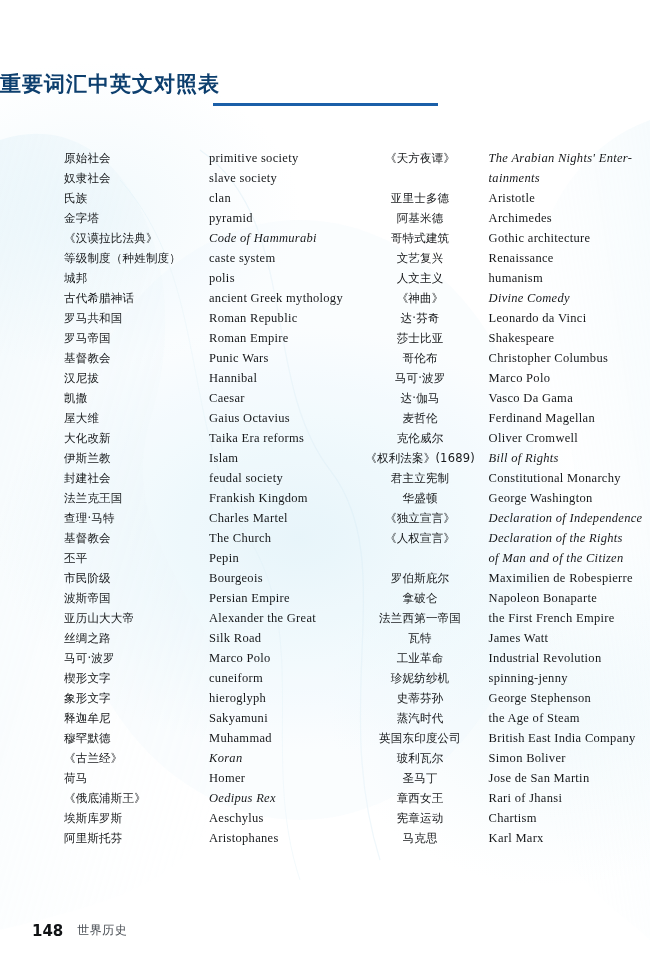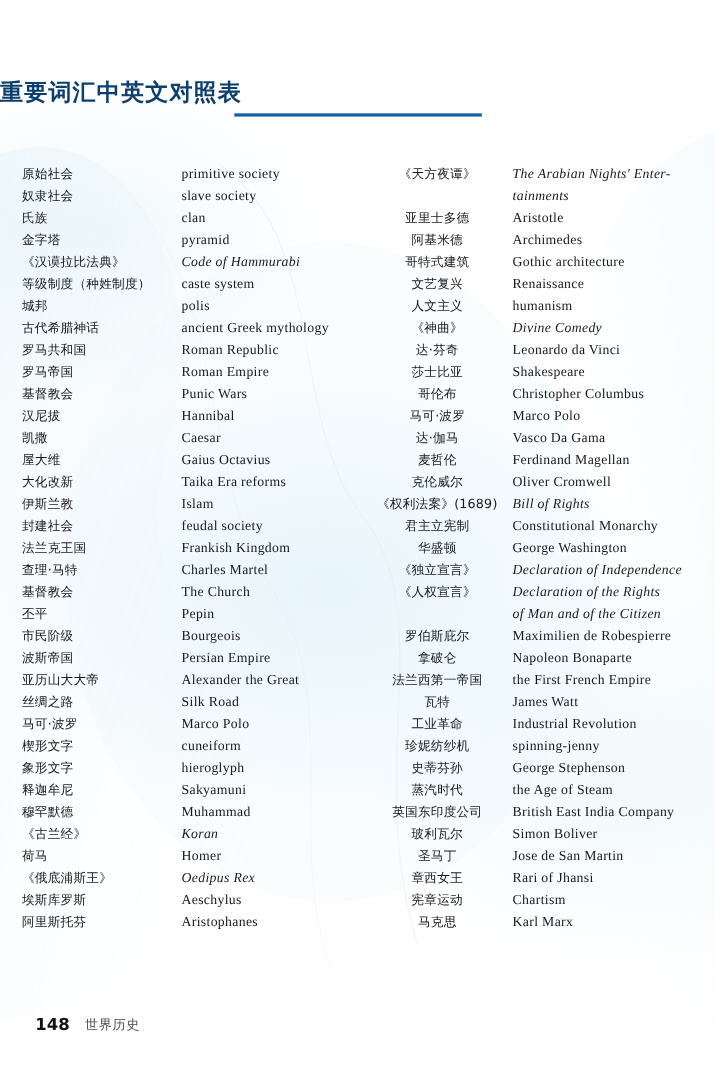--- a/index.html
+++ b/index.html
@@ -56,21 +56,21 @@
   .columns {
     position: absolute;
     top: 148px;
     left: 0;
     width: 650px;
     display: flex;
   }
   .col {
     position: relative;
   }
-  .col-left { width: 325px; padding-left: 20px; box-sizing: border-box; }
+  .col-left { width: 325px; padding-left: 20px; box-sizing: border-box; margin-left: 44px; }
   .col-right { width: 325px; padding-left: 4px; box-sizing: border-box; text-align: center; }
   .row {
     display: flex;
     align-items: baseline;
     height: 20px;
     line-height: 20px;
   }
   .cn {
     width: 145px;
     flex: 0 0 145px;
@@ -92,21 +92,21 @@
   }
   .en.cont {
     padding-left: 0px;
   }
   .col-right .cn { width: 137px; flex: 0 0 137px; }
   .footer {
     position: absolute;
     left: 32px;
     bottom: 38px;
     display: flex;
-    align-items: flex-end;
+    align-items: flex-start;
   }
   .page-num {
     font-family: "DejaVu Sans", sans-serif;
     font-weight: bold;
     font-size: 15px;
     color: #101214;
     margin-right: 14px;
   }
   .footer-label {
     font-family: "DejaVu Sans", sans-serif;

